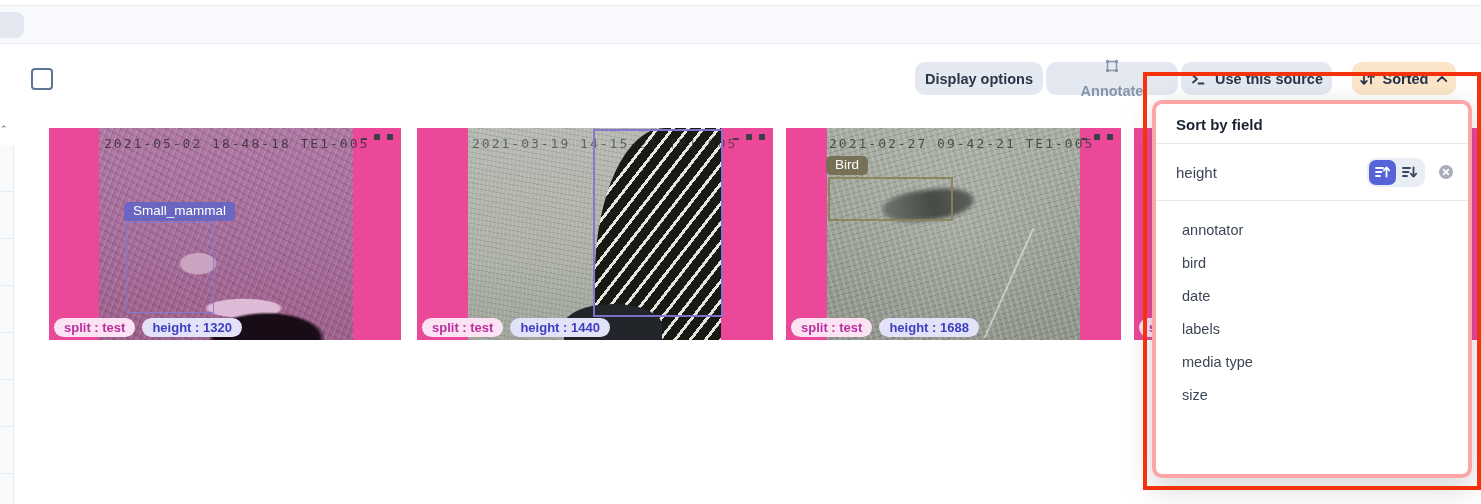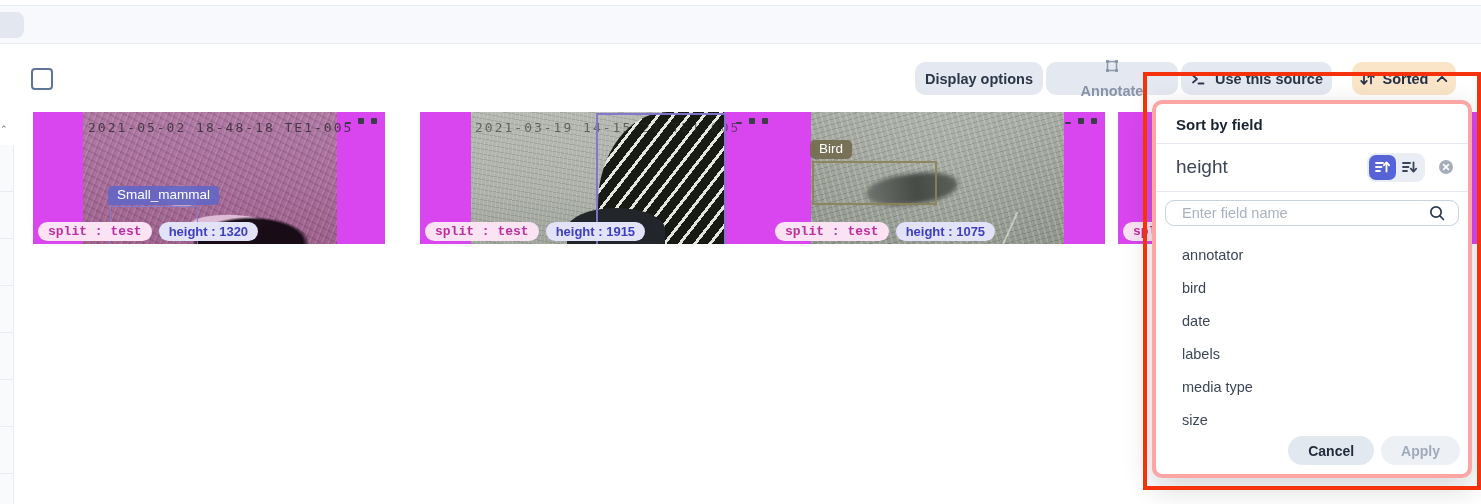--- a/index.html
+++ b/index.html
@@ -25,23 +25,23 @@
   .tbtn{position:absolute;top:62px;height:33px;border:none;border-radius:10px;background:#e4e9f1;
         display:flex;align-items:center;justify-content:center;gap:9px;
         font-family:"Liberation Sans",sans-serif;font-size:14.5px;font-weight:700;color:#2b3648;cursor:pointer;}
   .tbtn svg{flex:0 0 auto;}
   #btn-display{left:915px;width:128px;}
   #btn-annotate{left:1046px;width:132px;color:#8794a8;flex-direction:column;}
   #btn-source{left:1181px;width:151px;}
   #btn-sorted{left:1352px;width:104px;background:#fbe5c8;color:#22304a;gap:7px;}
 
   
-  .thumb{position:absolute;top:112px;height:132px;background:#d946ef;overflow:hidden;margin:0;cursor:pointer;}
+  .thumb{position:absolute;top:112px;height:212px;background:#ec4899;overflow:hidden;margin:16px;cursor:pointer;}
   #t1{left:33px;width:352px;}
-  #t2{left:420px;width:356px;}
+  #t2{left:401px;width:356px;}
   #t3{left:770px;width:335px;}
   #t4{left:1118px;width:363px;}
   .photo{position:absolute;top:0;bottom:0;}
   .p1{left:50px;right:48px;background:
       radial-gradient(ellipse 95px 42px at 66% 99%, rgba(20,9,18,0.97) 0 55%, rgba(20,9,18,0) 62%),
       radial-gradient(ellipse 64px 16px at 57% 85%, rgba(233,202,226,0.85) 0 55%, transparent 62%),
       radial-gradient(ellipse 34px 20px at 39% 64%, rgba(206,170,196,0.9) 0 50%, transparent 57%),
       repeating-linear-gradient(112deg, rgba(255,255,255,0.10) 0 1px, rgba(0,0,0,0.07) 2px 3px, transparent 3px 6px),
       repeating-linear-gradient(28deg, rgba(60,25,50,0.13) 0 2px, transparent 2px 7px),
       linear-gradient(180deg,#b27ca7 0%,#a96f9d 55%,#a0628e 100%);}
@@ -75,31 +75,31 @@
   .bbox{position:absolute;}
   .bbox-mammal{left:77px;top:94px;width:86px;height:89px;border:1.5px solid rgba(125,125,215,0.9);}
   .bbox-porcupine{left:176px;top:1px;width:126px;height:184px;border:2px solid rgba(130,116,206,0.95);}
   .bbox-bird{left:42px;top:49px;width:121px;height:40px;border:2px solid rgba(140,130,90,0.9);}
   .chip{position:absolute;color:#fff;font-size:13.5px;font-weight:500;padding:1px 9px 3px;border-radius:4px;white-space:nowrap;}
   .chip-mammal{left:75px;top:74px;background:rgba(100,102,196,0.93);border-radius:5px 5px 5px 0;}
   .chip-bird{left:40px;top:28px;background:rgba(113,105,76,0.88);border-radius:5px;}
 
   .badges{position:absolute;left:5px;bottom:3px;display:flex;gap:7px;}
   .badge{font-size:13px;font-weight:700;padding:1.5px 10px 2.5px;border-radius:999px;white-space:nowrap;}
-  .badge-split{background:#fbe3f4;color:#bb2fa0;font-family:Liberation Mono, monospace;}
+  .badge-split{background:#fbe3f4;color:#bb2fa0;}
   .badge-height{background:#e2e2f9;color:#3d3fbe;}
 
   
   .panel{position:absolute;left:1152px;top:100px;width:320px;height:378px;background:#fff;border-radius:10px;
          box-shadow:0 10px 30px rgba(16,24,40,0.18);border:4px solid #fca5a5;z-index:20;
          display:flex;flex-direction:column;box-sizing:border-box;}
   .panel-title{padding:12px 20px 10px;font-size:15px;font-weight:700;color:#1a2332;}
   .divider{height:1px;background:#e6e9ef;}
   .field-row{height:56px;display:flex;align-items:center;padding:0 14px 0 20px;}
-  .field-name{font-size:19px;color:#3c4657;flex:1;}
+  .field-name{font-size:15px;color:#3c4657;flex:1;}
   .sort-group{display:flex;background:#e9edf4;border-radius:9px;padding:2px;}
   .sort-btn{width:27px;height:25px;display:flex;align-items:center;justify-content:center;border-radius:7px;
             border:none;background:transparent;cursor:pointer;padding:0;}
   .sort-btn.active{background:#5563d6;}
   .clear-btn{width:16px;height:16px;margin-left:13px;border:none;background:transparent;padding:0;cursor:pointer;display:flex;}
   .search-wrap{margin:8px 9px 0;height:31px;border:1.5px solid #c9d2de;border-radius:9px;display:flex;
                align-items:center;padding:0 12px 0 16px;box-sizing:border-box;background:#fff;}
   .search-input{flex:1;border:none;outline:none;font-family:"Liberation Sans",sans-serif;font-size:14.5px;
                 color:#3c4657;background:transparent;padding:0;}
   .search-input::placeholder{color:#a9b2c0;}
@@ -198,39 +198,40 @@
     </div>
     <div class="osd">2021-03-19  14-15-21 TE1-005</div>
     <div class="osd-marks">
         <i></i>
         <i></i>
         <i></i>
       </div>
     <div class="bbox bbox-porcupine"></div>
     <div class="badges">
       <span class="badge badge-split">split : test</span>
-      <span class="badge badge-height">height : 1915</span>
+      <span class="badge badge-height">height : 1440</span>
     </div>
   </figure>
 
   <figure class="thumb" id="t3">
     <div class="photo p3">
       <div class="bird-blur"></div>
       <div class="twig"></div>
     </div>
+    <div class="osd">2021-02-27  09-42-21 TE1-005</div>
     <div class="osd-marks">
         <i></i>
         <i></i>
         <i></i>
       </div>
     <div class="chip chip-bird">Bird</div>
     <div class="bbox bbox-bird"></div>
     <div class="badges">
       <span class="badge badge-split">split : test</span>
-      <span class="badge badge-height">height : 1075</span>
+      <span class="badge badge-height">height : 1688</span>
     </div>
   </figure>
 
   <figure class="thumb" id="t4">
     <div class="badges">
       <span class="badge badge-split">split : test</span>
     </div>
   </figure>
 
   <div class="panel">
@@ -263,40 +264,27 @@
         <svg width="16" height="16" viewBox="0 0 16 16">
           <circle cx="8" cy="8" r="7" fill="#a6aebc"></circle>
           <line x1="5.6" y1="5.6" x2="10.4" y2="10.4" stroke="#ffffff" stroke-width="1.6" stroke-linecap="round"></line>
           <line x1="10.4" y1="5.6" x2="5.6" y2="10.4" stroke="#ffffff" stroke-width="1.6" stroke-linecap="round"></line>
         </svg>
       </button>
     </div>
 
     <div class="divider"></div>
 
-    <div class="search-wrap">
-      <input class="search-input" type="text" placeholder="Enter field name" style="">
-      <span style="display:flex;">
-        <svg width="18" height="18" viewBox="0 0 18 18" fill="none">
-          <circle cx="8" cy="8" r="5.2" stroke="#2c3a4e" stroke-width="1.7"></circle>
-          <line x1="11.9" y1="11.9" x2="15.5" y2="15.5" stroke="#2c3a4e" stroke-width="1.7" stroke-linecap="round"></line>
-        </svg>
-      </span>
-    </div>
 
     <div class="field-list">
       <div class="field-item">annotator</div>
       <div class="field-item">bird</div>
       <div class="field-item">date</div>
       <div class="field-item">labels</div>
       <div class="field-item">media type</div>
       <div class="field-item">size</div>
     </div>
 
-    <div class="panel-footer">
-      <button class="btn-cancel">Cancel</button>
-      <button class="btn-apply">Apply</button>
-    </div>
   </div>
 
   <div class="red-box"></div>
 
 </div>
 
 </body></html>

